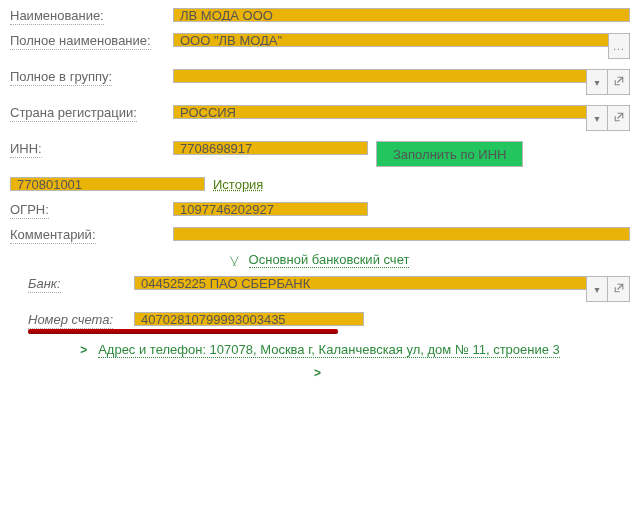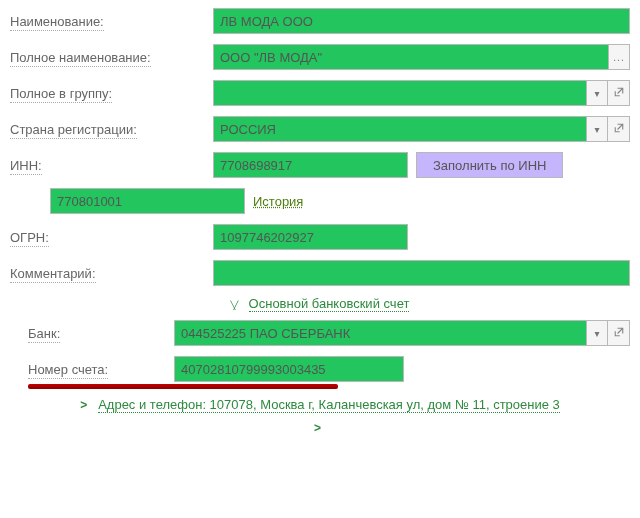--- a/index.html
+++ b/index.html
@@ -6,49 +6,49 @@
     body {
       font-family: Arial, sans-serif;
       font-size: 13px;
       color: #555;
       background: #fff;
       width: 640px;
       padding: 8px 10px;
     }
     .row {
       display: flex;
-      align-items: center;
+      align-items: flex-start;
       margin-bottom: 10px;
       gap: 8px;
     }
     .lbl {
       width: 155px;
       flex-shrink: 0;
       color: #666;
       text-align: left;
       padding-right: 4px;
     }
     .lbl-sub {
       width: 98px;
       flex-shrink: 0;
       color: #666;
+      font-style: italic;
     }
     .dotted {
       border-bottom: 1px dotted #aaa;
       padding-bottom: 1px;
     }
     .inp {
       border: 1px solid #b8b8b8;
-      background: #22c55e;
-      height: 26px;
+      background: #eab308;
+      height: 14px;
       padding: 2px 6px;
       font-size: 13px;
       color: #555;
       font-family: inherit;
-      margin-left: 40px;
     }
     .inp.wide { flex: 1; }
     .inp.med { width: 195px; }
     .inp.sub { flex: 1; }
     .btn-group {
       display: flex;
     }
     .btn-group .inp { border-right: none; }
     .sqbtn {
       width: 22px;
@@ -59,21 +59,21 @@
       align-items: center;
       justify-content: center;
       cursor: pointer;
       font-size: 10px;
       color: #777;
     }
     .sqbtn + .sqbtn { border-left: none; }
     .btn {
       height: 26px;
       border: 1px solid #b8b8b8;
-      background: #c4b5fd;
+      background: #22c55e;
       padding: 0 16px;
       font-size: 13px;
       color: #555;
       cursor: pointer;
       font-family: inherit;
     }
     .link {
       color: #4d7c0f;
       cursor: pointer;
     }

